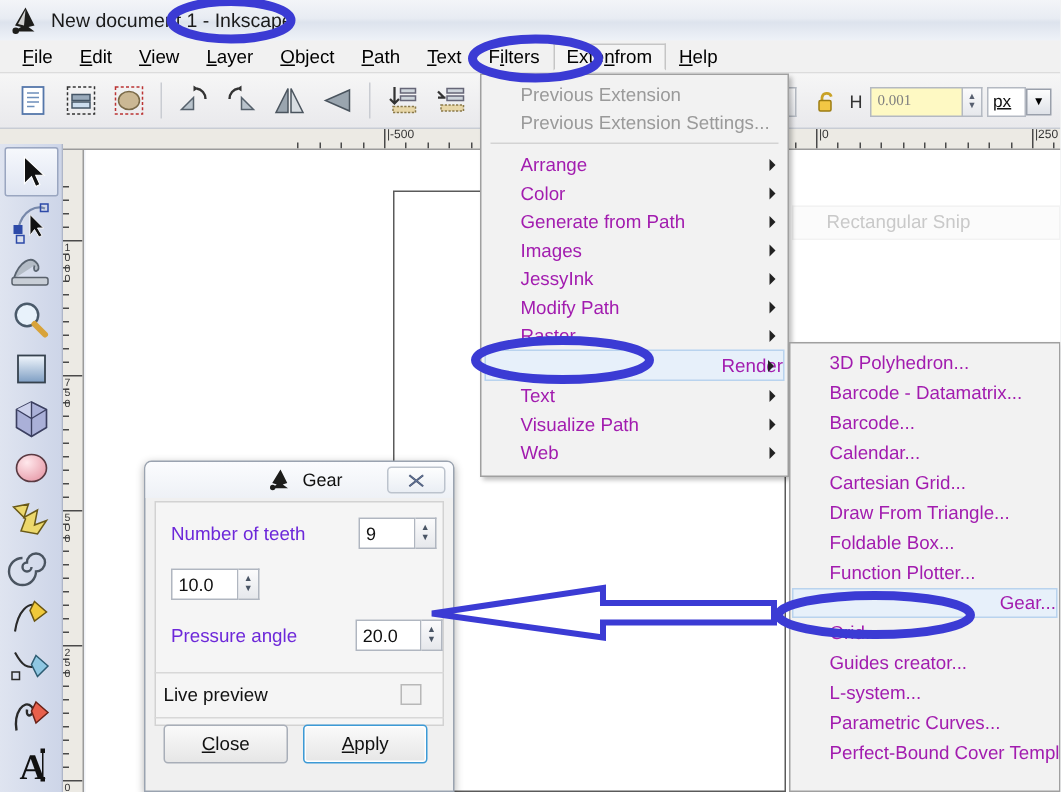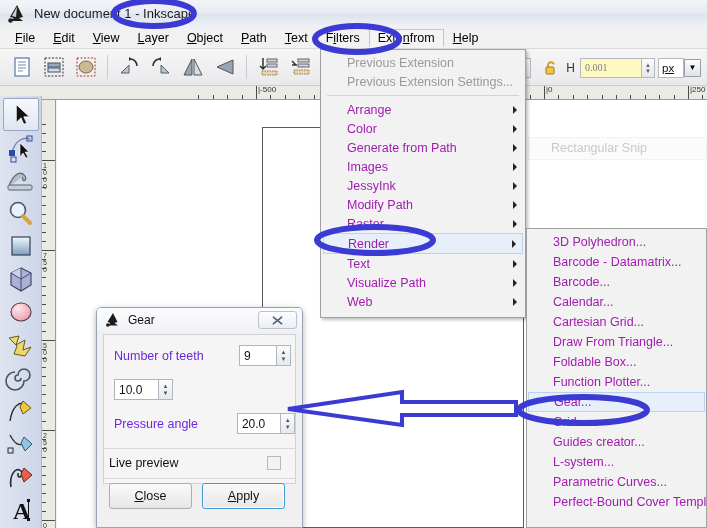--- a/index.html
+++ b/index.html
@@ -140,21 +140,21 @@
     box-shadow:2px 2px 3px rgba(0,0,0,0.25);
     padding:3px 0;
   }
   .mrow {
     height:19px; display:flex; align-items:center; padding-left:26px;
     font-size:12.5px; color:#a21caf; position:relative; white-space:nowrap;
   }
   .mrow.disabled { color:#9a9a9a; }
   .mrow.hov {
     background:#e7f0fa; border:1px solid #b9d3ee; height:21px;
-    margin:0 2px; padding-left:24px;
+    margin:0 2px; padding-left:24px;justify-content:flex-end;
   }
   .mrow .arrow {
     position:absolute; right:8px; width:0;height:0;
     border-left:4px solid #222; border-top:4px solid transparent; border-bottom:4px solid transparent;
   }
   .msep { height:1px; background:#d3d3d3; margin:4px 6px; }
 
   
   #rendermenu {
     position:absolute; left:526px; top:228px; width:181px; height:300px;
@@ -171,20 +171,21 @@
     position:absolute; left:96px; top:307px; width:207px; height:221px;
     background:#f0f0f0;
     border:1px solid #9aa3b0;
     border-radius:5px 5px 0 0;
     box-shadow:0 2px 6px rgba(0,0,0,0.3);
   }
   #gearwin .wtitle {
     height:24px; display:flex; align-items:center;
     background:linear-gradient(to bottom,#fbfcfe,#eef1f6);
     border-radius:4px 4px 0 0;
+    justify-content:center;
   }
   #gearwin .wicon { width:18px;height:16px;margin-left:7px;position:relative; }
   #gearwin .wtext { font-size:12px;color:#111;margin-left:6px; }
   #gearwin .wclose {
     position:absolute; right:5px; top:3px; width:39px;height:18px;
     border:1px solid #bcc3cd; border-radius:3px;
     background:linear-gradient(to bottom,#fdfefe,#eaeef4);
     display:flex;align-items:center;justify-content:center;
   }
   #gearbody {

